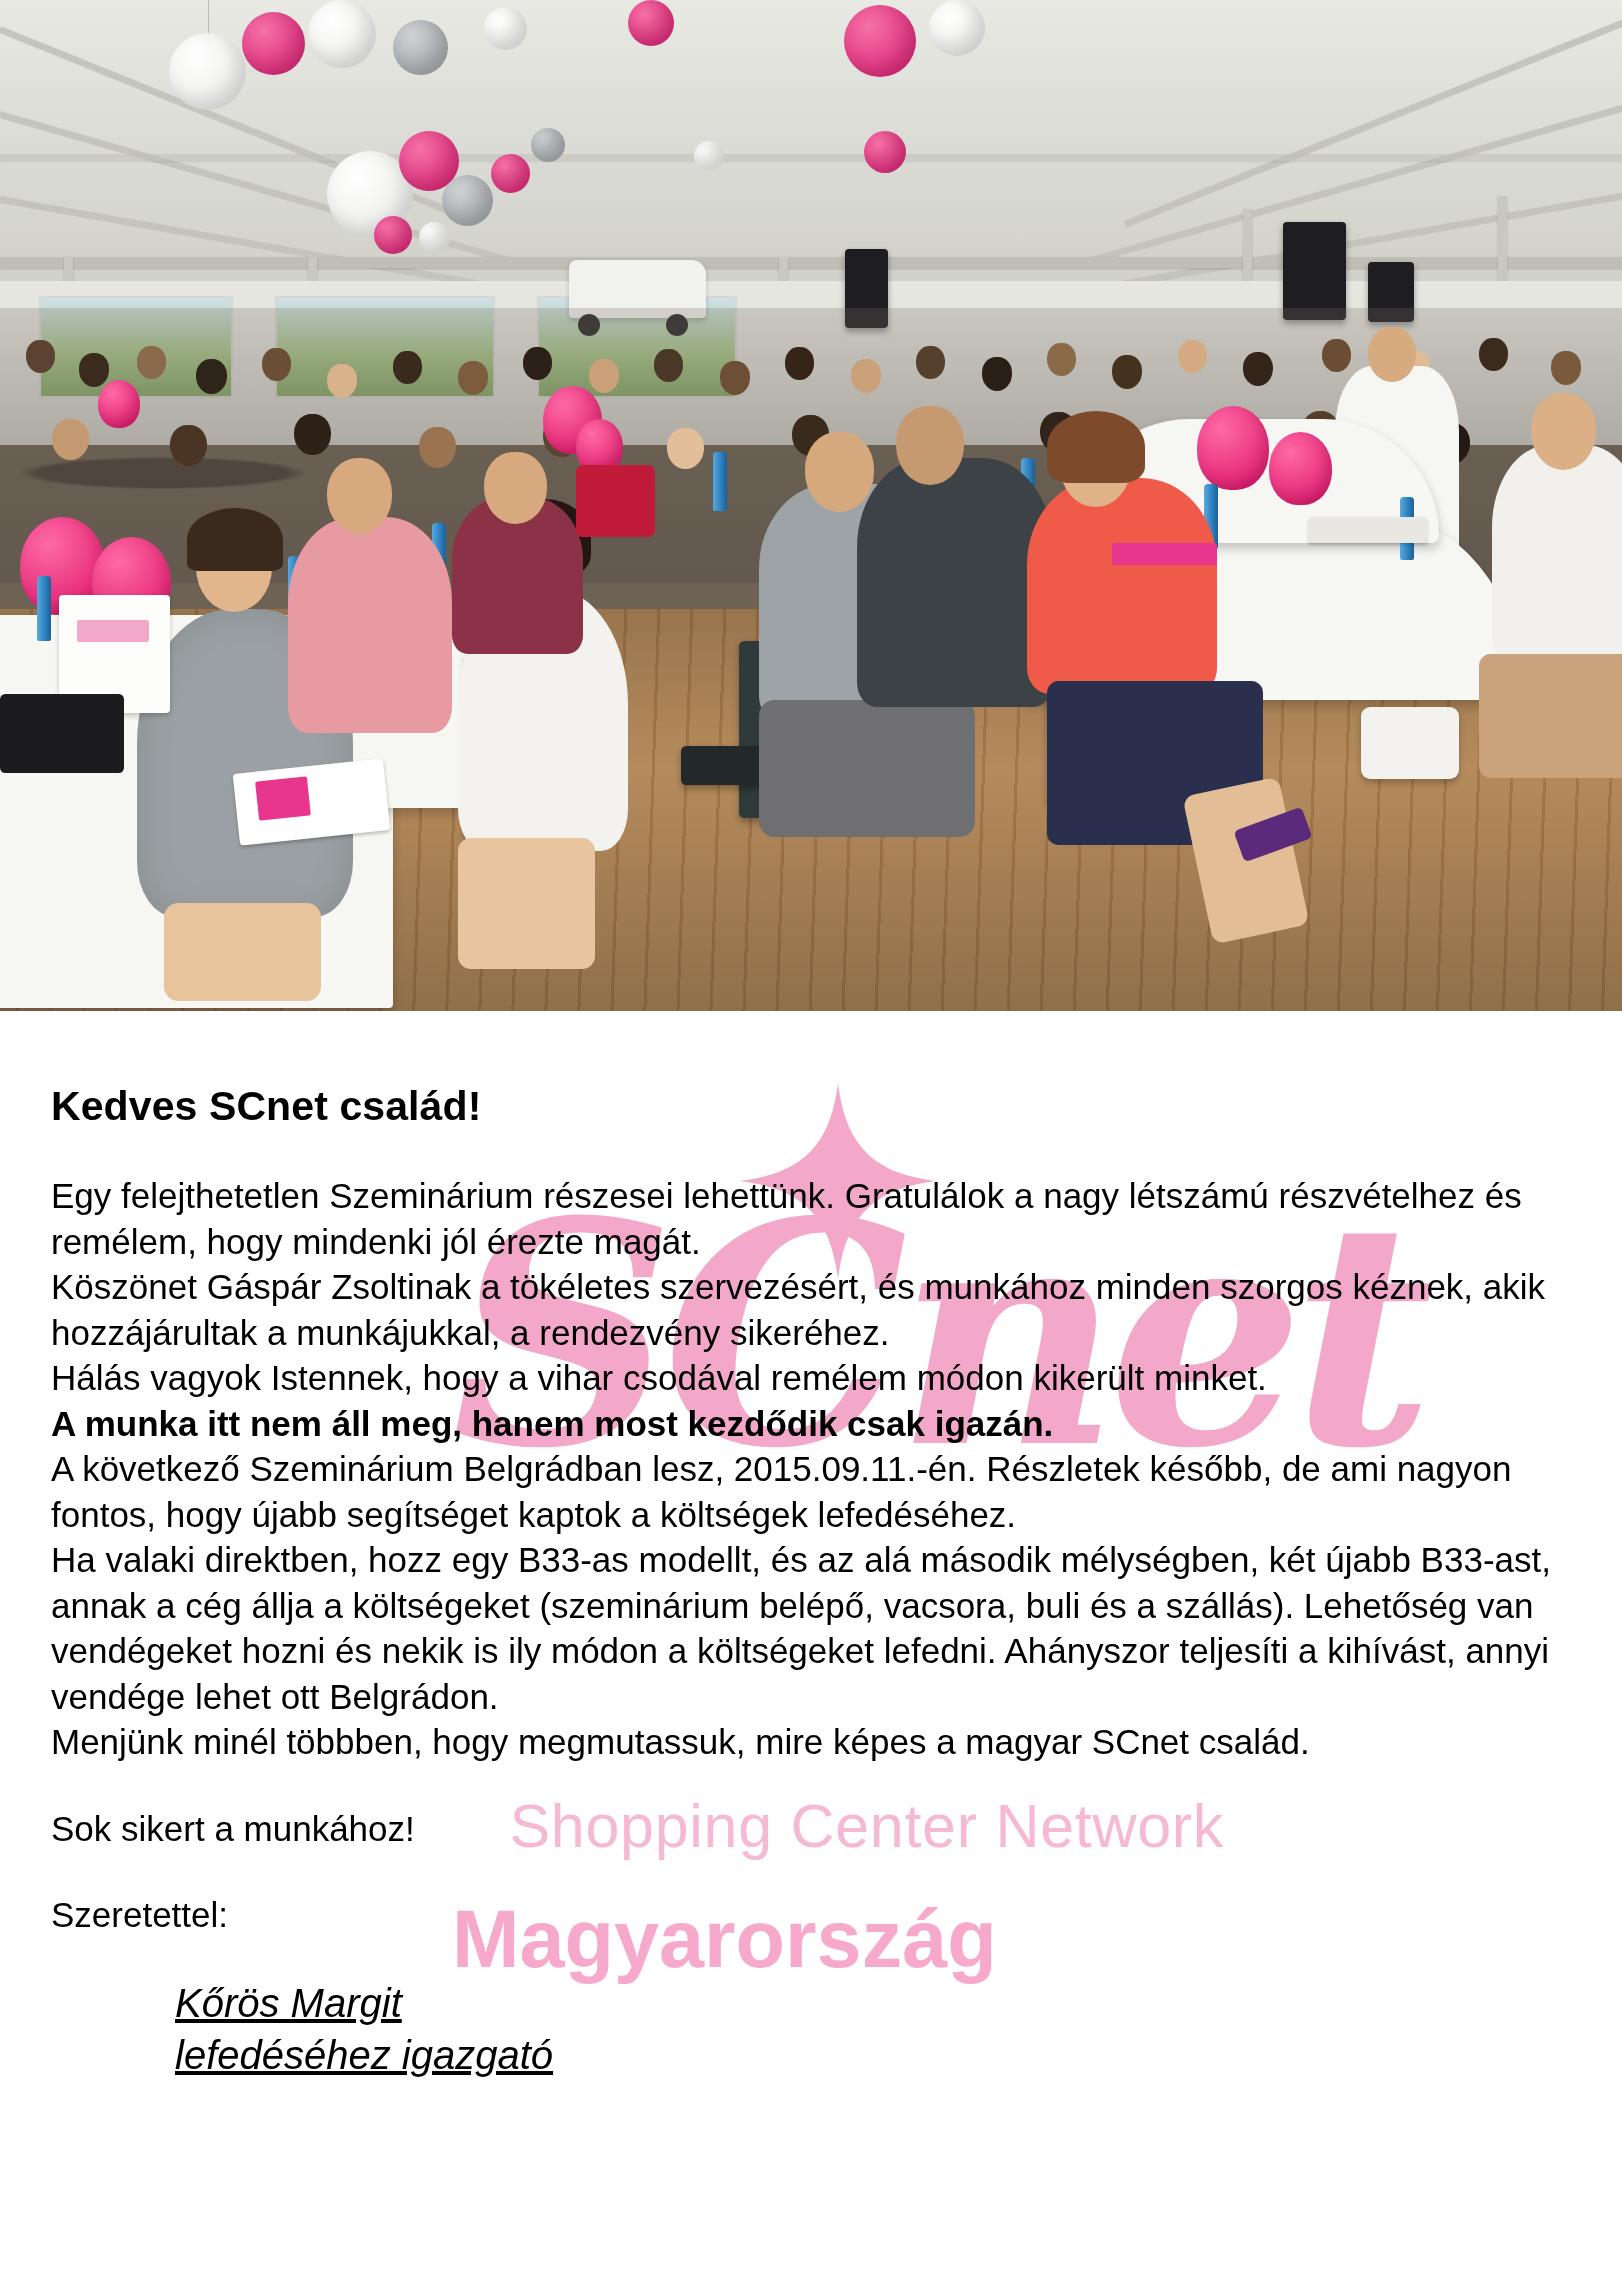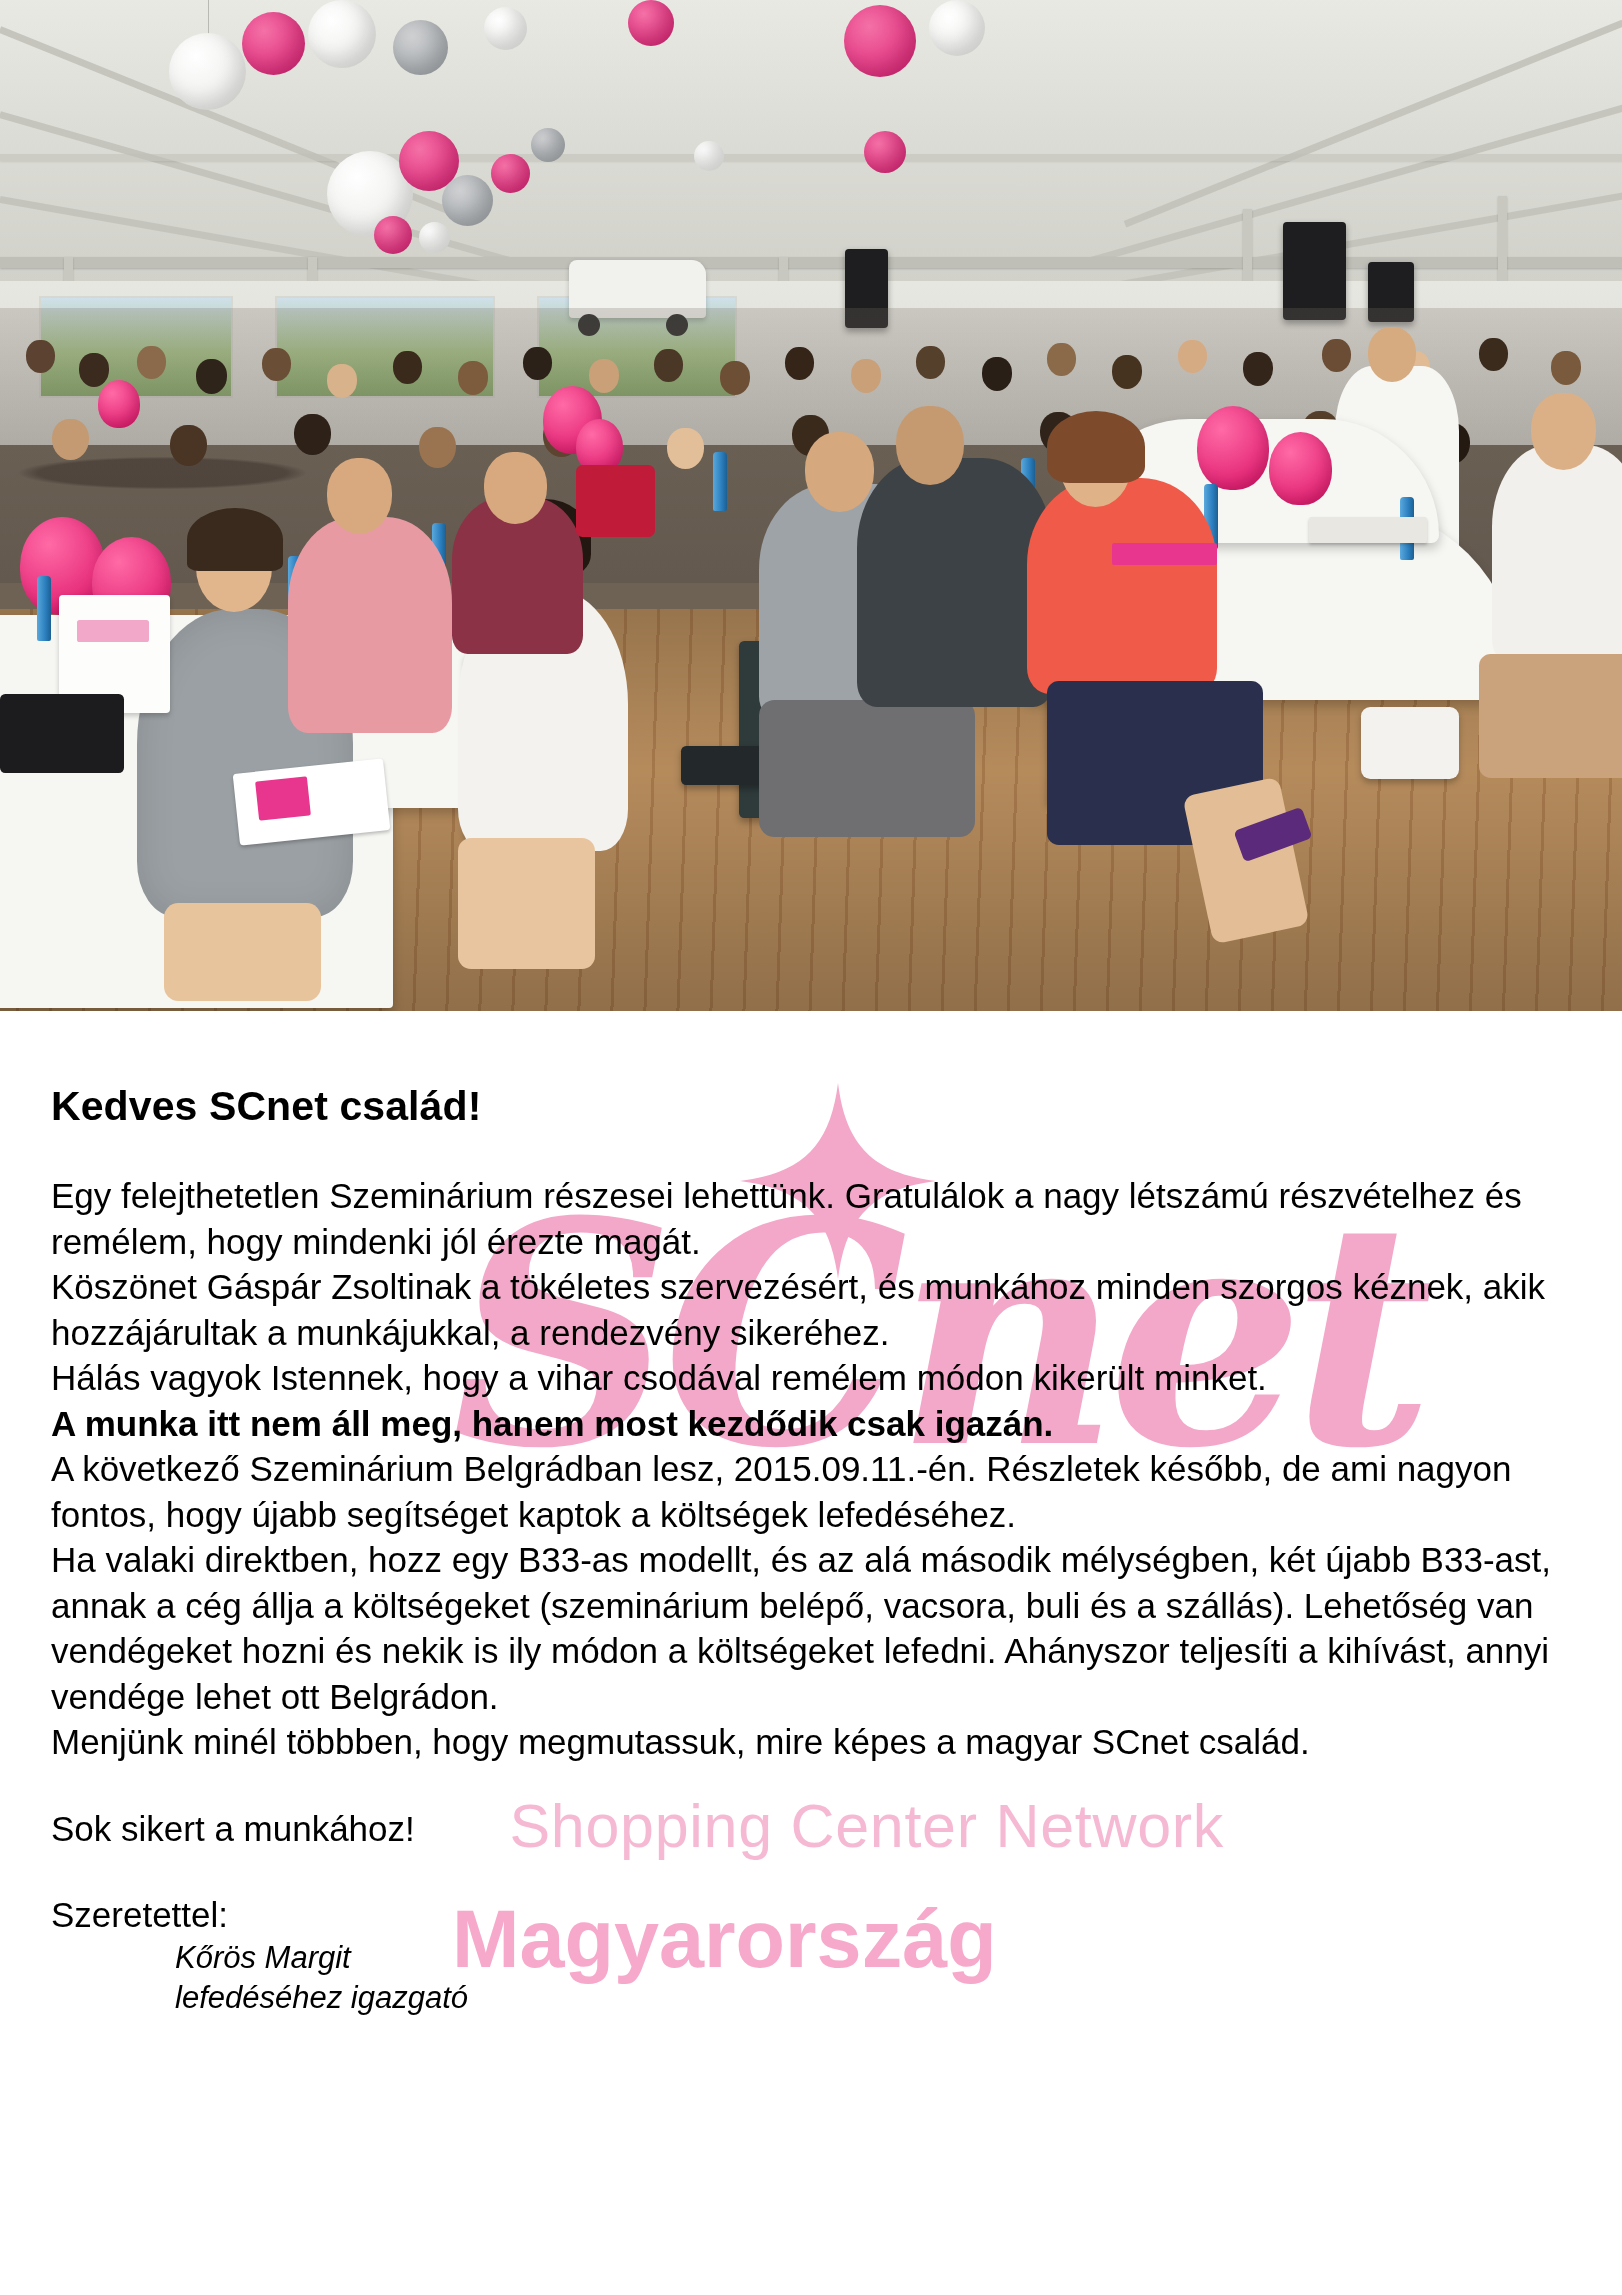--- a/index.html
+++ b/index.html
@@ -210,25 +210,27 @@
   }
   .para {
     font-size: 35px;
     line-height: 1.30;
     color: #000;
     margin: 0;
   }
   .para.bold { font-weight: 700; }
   .spacer-line { height: 41px; }
   .sign-block {
+    margin-top: 39px;
     padding-left: 124px;
-    font-size: 31px;
+    font-size: 40px;
     line-height: 1.30;
     font-style: italic;
     color: #000;
+    text-decoration: underline;
   }
 </style>
 </head>
 <body>
 
 <div class="photo">
 
   <div class="tent-sky"></div>
 
   <div class="rib" style="left:0px;   top:26px;  width:497px;  transform:rotate(22deg);"></div>

